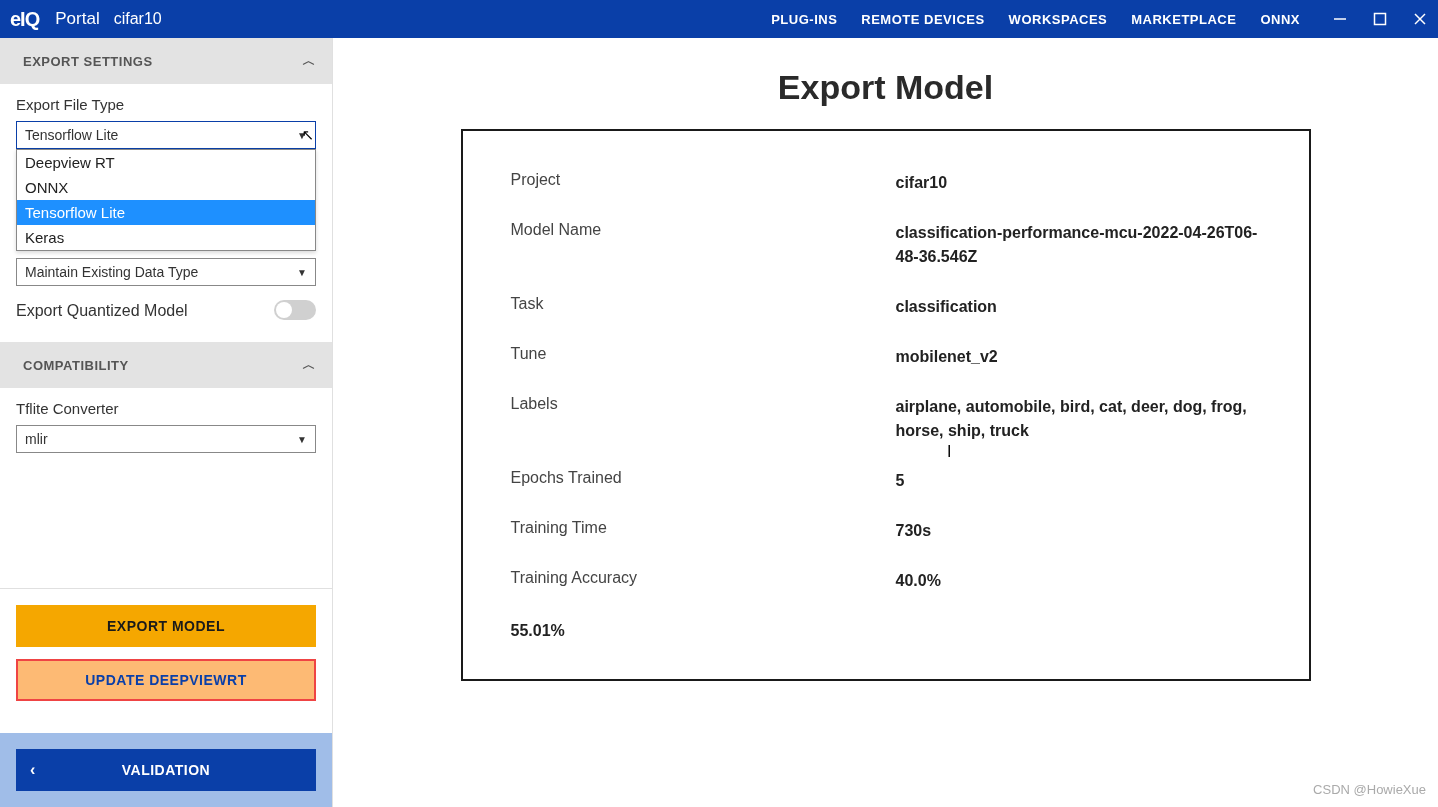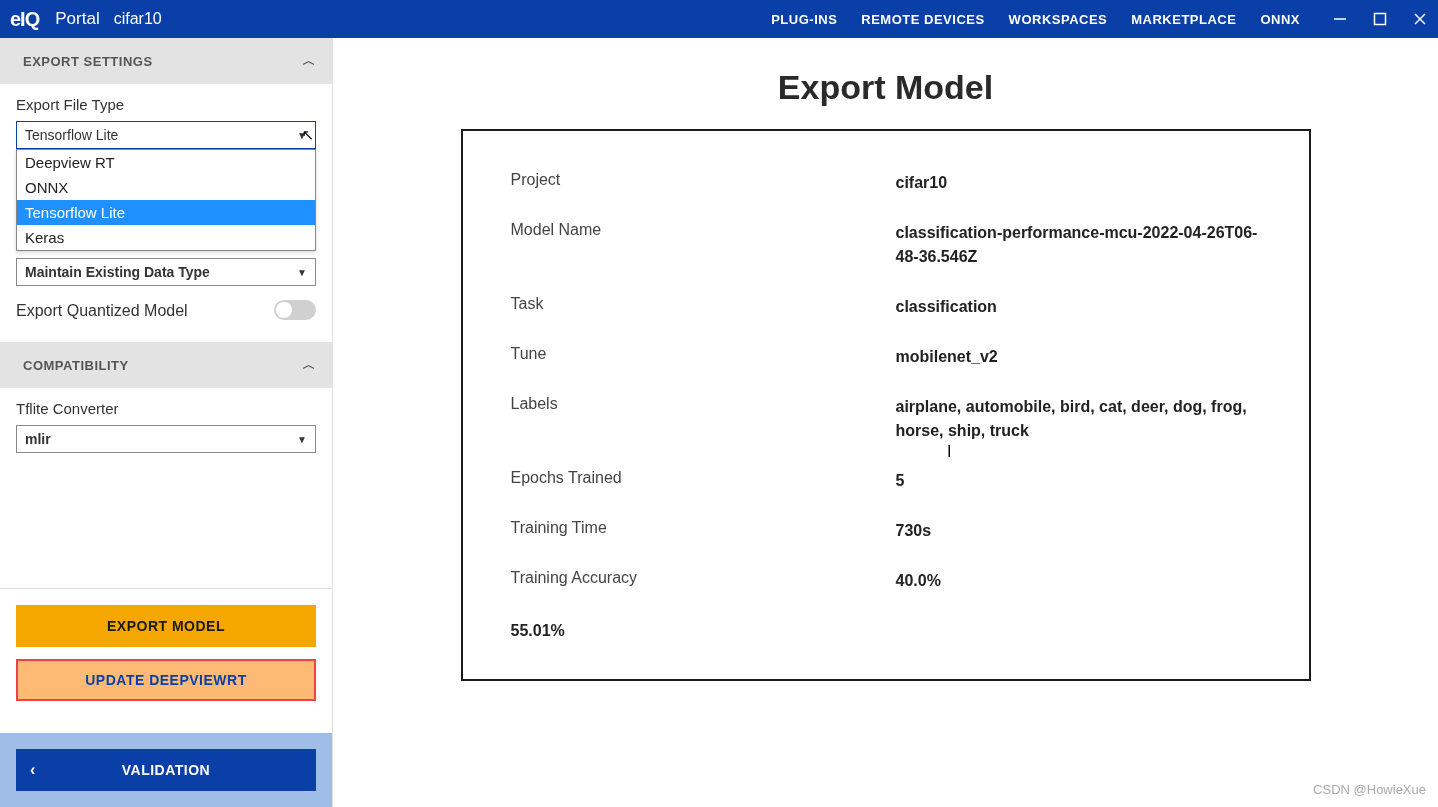--- a/index.html
+++ b/index.html
@@ -148,21 +148,20 @@
       font-size: 15px;
       color: #000;
       z-index: 11;
       pointer-events: none;
     }
     .hidden-spacer {
       height: 95px;
     }
     .select-box.plain {
       border: 1px solid #888;
-      font-weight: bold;
     }
     .toggle-row {
       display: flex;
       align-items: flex-end;
       justify-content: space-between;
       padding: 8px 0 4px;
     }
     .toggle-label {
       font-size: 16px;
       color: #333;

